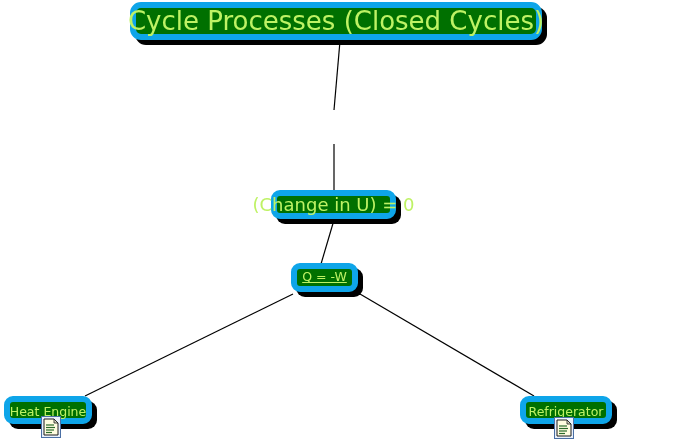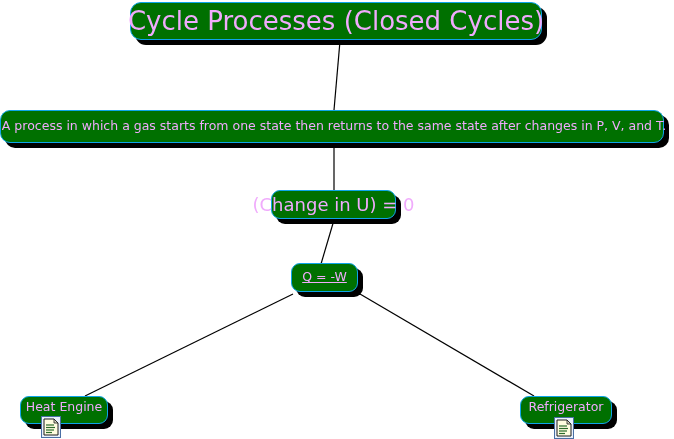--- a/index.html
+++ b/index.html
@@ -22,27 +22,27 @@
     left: 0;
     top: 0;
     width: 674px;
     height: 439px;
     pointer-events: none;
   }
   .node {
     position: absolute;
     box-sizing: border-box;
     background: #007000;
-    border: 1px solid #0ea5e9;
+    border: 6px solid #0ea5e9;
     border-radius: 9px;
     box-shadow: 5px 5px 0 0 #000000;
     display: flex;
     align-items: center;
     justify-content: center;
-    color: #f0abfc;
+    color: #bef264;
     white-space: nowrap;
     z-index: 2;
     text-align: right;
   }
   .node-label {
     display: block;
     line-height: 1;
   }
   
   #node-title {
@@ -83,21 +83,21 @@
     top: 263px;
     width: 67px;
     height: 29px;
   }
   #node-q-eq-w .node-label {
     font-size: 12.5px;
     text-decoration: underline;
   }
   
   #node-heat-engine {
-    left: 20px;
+    left: 4px;
     top: 396px;
     width: 88px;
     height: 28px;
     align-items: flex-start;
     padding-top: 4px;
   }
   #node-heat-engine .node-label {
     font-size: 12.5px;
   }
   #node-refrigerator {
@@ -137,23 +137,20 @@
     <line x1="334" y1="144" x2="334" y2="190" stroke="#000000" stroke-width="1.2"></line>
     <line x1="334" y1="220" x2="321" y2="264" stroke="#000000" stroke-width="1.2"></line>
     <line x1="293" y1="294" x2="85" y2="396" stroke="#000000" stroke-width="1.2"></line>
     <line x1="360" y1="294" x2="534" y2="396" stroke="#000000" stroke-width="1.2"></line>
   </svg>
 
   <div class="node" id="node-title">
     <span class="node-label">Cycle Processes (Closed Cycles)</span>
   </div>
 
-  <div class="node" id="node-definition">
-    <span class="node-label">A process in which a gas starts from one state then returns to the same state after changes in P, V, and T.</span>
-  </div>
 
   <div class="node" id="node-delta-u">
     <span class="node-label">(Change in U) = 0</span>
   </div>
 
   <div class="node" id="node-q-eq-w">
     <span class="node-label">Q = -W</span>
   </div>
 
   <div class="node" id="node-heat-engine">

